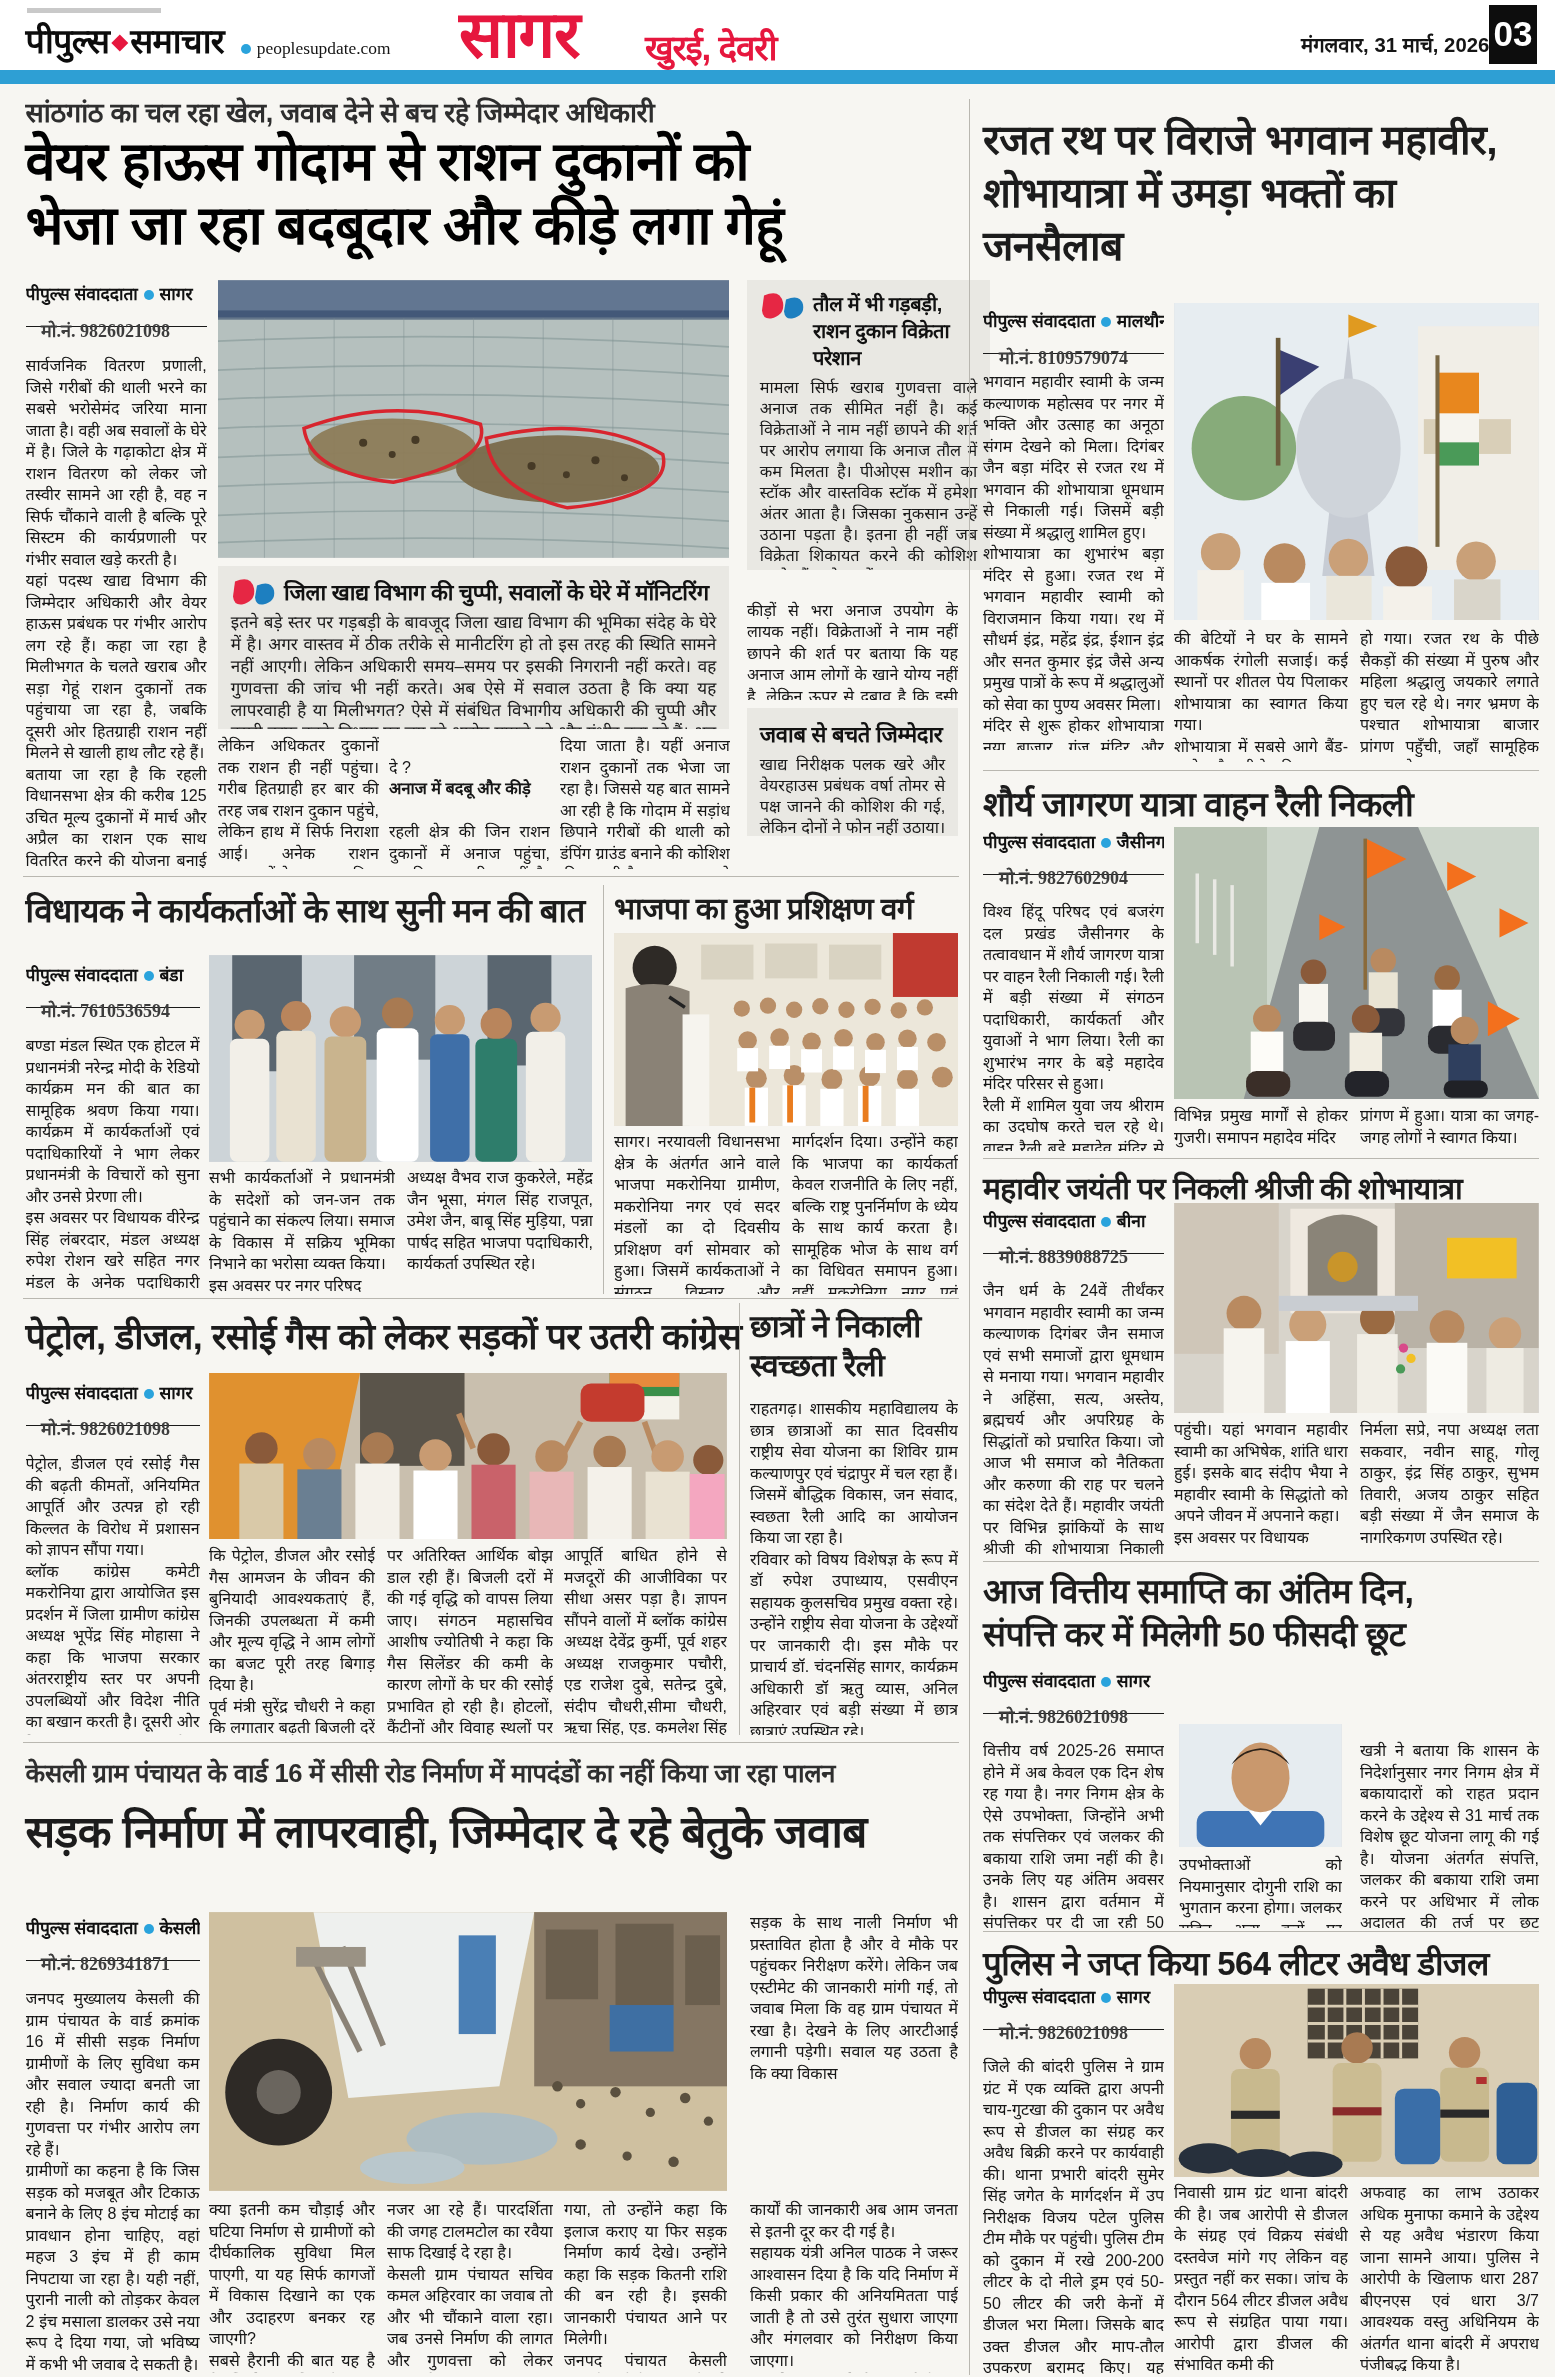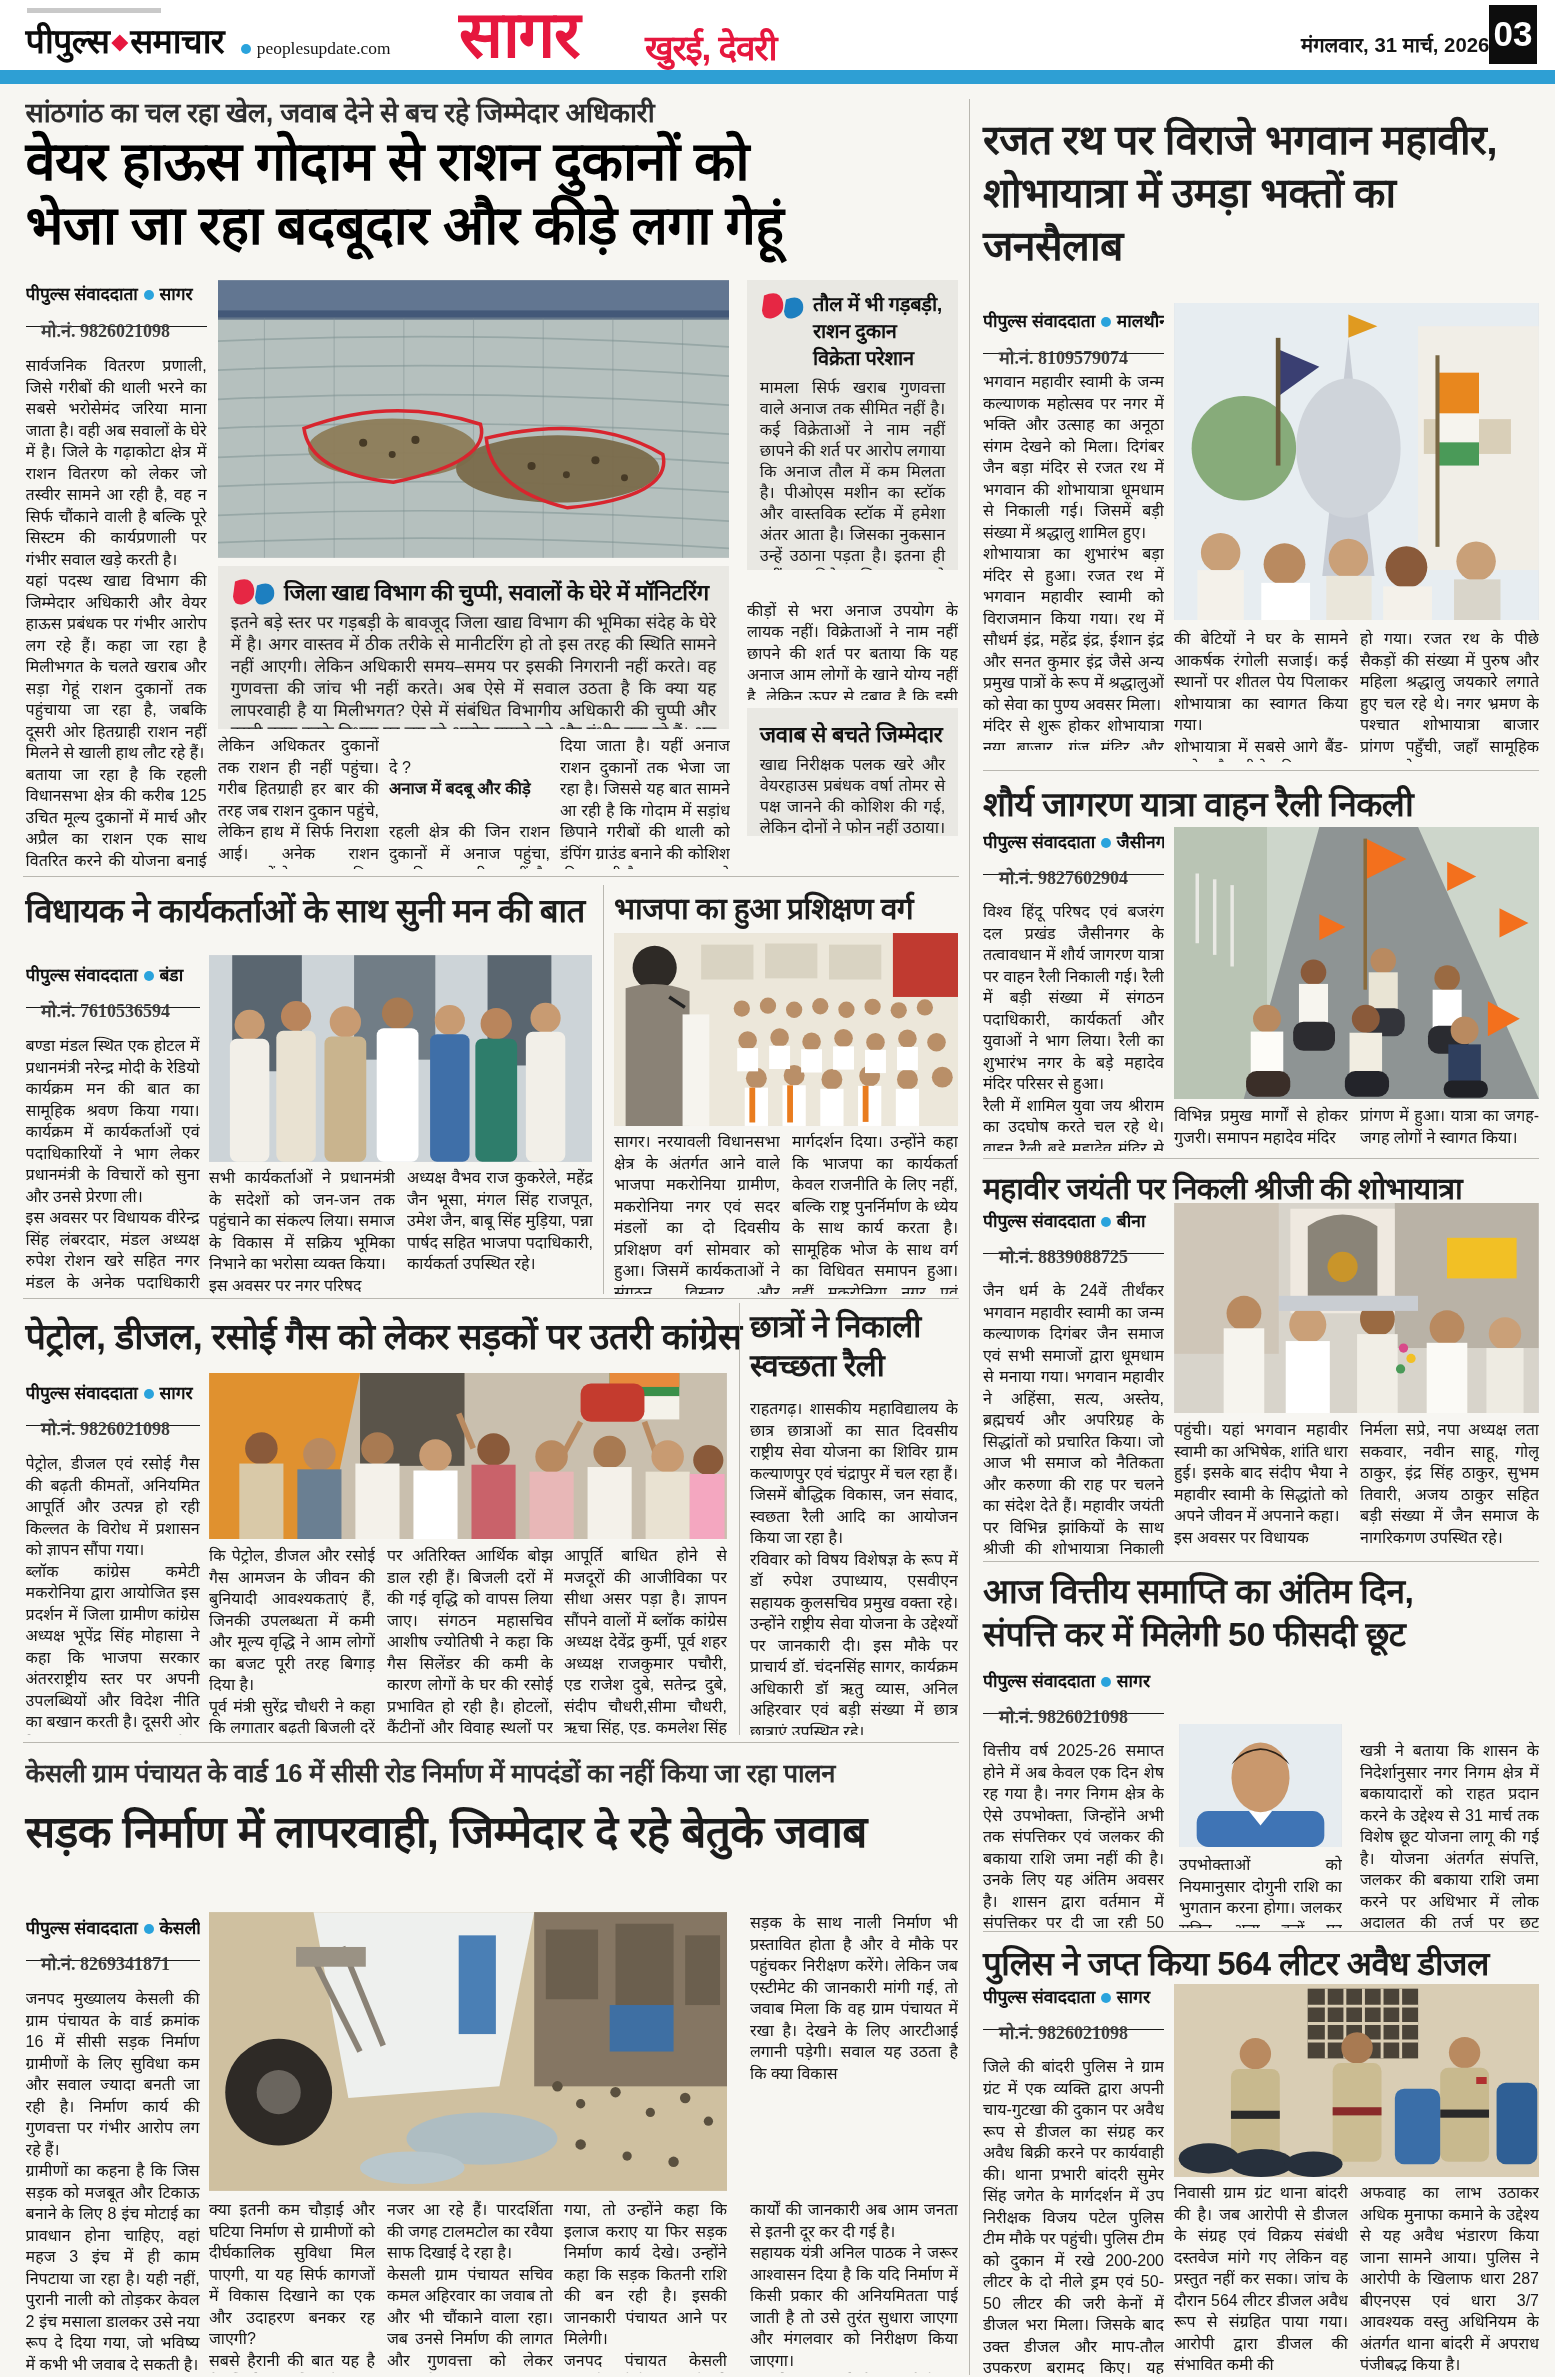--- a/index.html
+++ b/index.html
@@ -117,21 +117,21 @@
     </div>
 
     <div class="col" style="left:218px;top:735px;width:161px;height:134px">लेकिन अधिकतर दुकानों तक राशन ही नहीं पहुंचा।  गरीब हितग्राही हर बार  की तरह जब राशन  दुकान पहुंचे, लेकिन हाथ में सिर्फ निराशा आई। अनेक राशन दुकानदारों ने साफ कह दिया जब राशन ही नहीं आया वह कहा से</div>
     <div class="col" style="left:389px;top:735px;width:161px;height:134px">
       <span>दे ?</span>
       <div class="subhead">अनाज में बदबू और कीड़े</div>
       <span>रहली क्षेत्र की जिन राशन दुकानों में अनाज पहुंचा, उसकी हालत ठीक नहीं है। गेहूं की बोरियों से सड़ांध की  बदबू आ रही है। हालत यह है कि तिलूला और</span>
     </div>
     <div class="col" style="left:560px;top:735px;width:170px;height:134px">दिया जाता है। यहीं अनाज राशन दुकानों तक भेजा जा रहा है। जिससे यह बात सामने आ रही है कि गोदाम में सड़ांध छिपाने गरीबों की थाली को डंपिंग ग्राउंड बनाने की कोशिश की जा रही है। अब इस मामले में जिम्मेदार अधिकारी क्या कार्यवाही करते हैं। यह देखना दिलचस्प रहेगा। वैसे अभी स्थिति यह है कि विभागीय अधिकारी फोन उठाने की भी जरूरत नहीं समझते। वह सिस्टम को किस तरह बदनाम कर रहे हैं। यह मामला इसकी पोल खोल रहा है।</div>
 
-    <div class="graybox" style="left:747px;top:280px;width:211px;height:290px">
+    <div class="graybox" style="left:747px;top:280px;width:243px;height:290px">
       <div class="boxhead">
         <svg class="qicon" viewBox="0 0 90 62">
           <path fill="#e62744" d="M8 10 Q40 -4 46 24 Q50 50 22 56 Q6 58 4 40 Z"></path>
           <path fill="#1d7fc0" d="M52 18 Q80 6 86 28 Q90 50 64 56 Q50 58 48 42 Z"></path>
         </svg>
         <div class="gtitle" style="font-size:20px">तौल में भी गड़बड़ी, राशन दुकान विक्रेता परेशान</div>
       </div>
       <div class="gtext" style="font-size:16.3px;line-height:21px">मामला सिर्फ खराब गुणवत्ता वाले अनाज तक सीमित नहीं है। कई विक्रेताओं ने नाम नहीं छापने की शर्त पर आरोप लगाया कि अनाज तौल में कम मिलता है। पीओएस मशीन का स्टॉक और वास्तविक स्टॉक में हमेशा अंतर आता है। जिसका नुकसान उन्हें उठाना पड़ता है। इतना ही नहीं जब विक्रेता शिकायत करने की कोशिश करते हैं, तो उन्हें डराया–धमकाया जाता है। ऐसे में अपनी रोजी रोटी बचाने के चक्कर में वह कुछ नहीं कर पाते।</div>
     </div>
 

